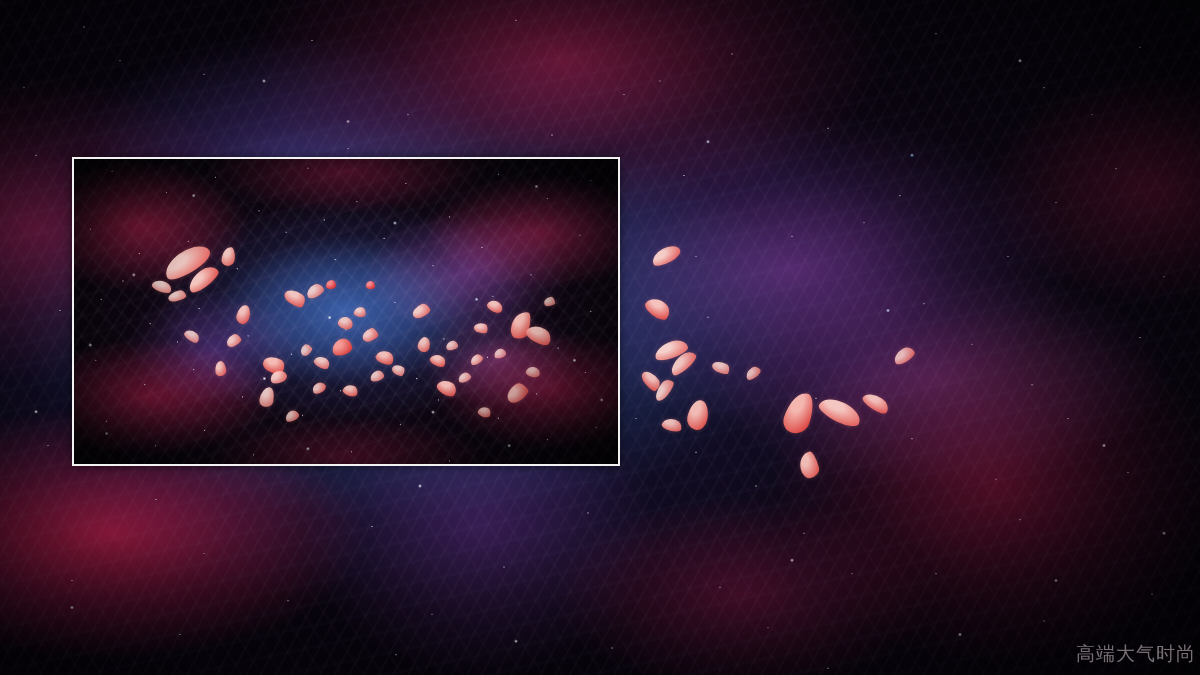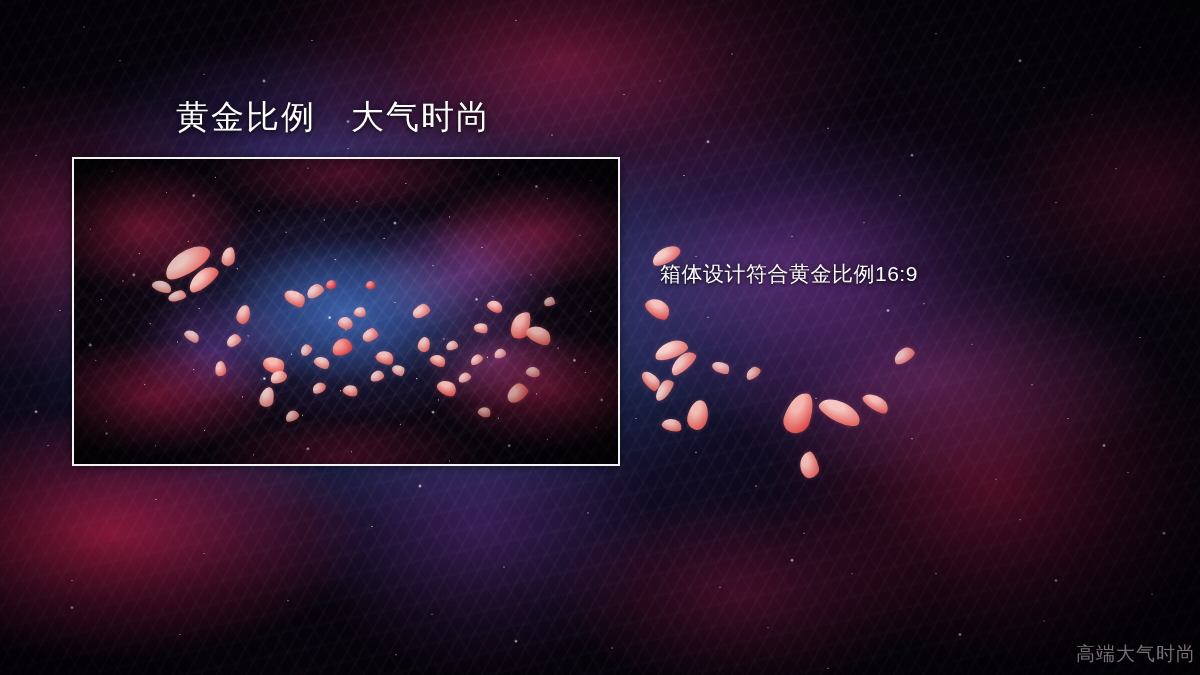--- a/index.html
+++ b/index.html
@@ -236,21 +236,20 @@
       <div class="petal" style="left: 745px; top: 368px; width: 16px; height: 10px; opacity: 0.85; transform: rotate(-35deg); background: radial-gradient(at 32% 28%, rgb(255, 212, 205) 0%, rgb(255, 212, 205) 22%, rgb(239, 121, 114) 78%, rgb(239, 121, 114) 100%); box-shadow: rgba(255, 140, 140, 0.3) 0px 0px 4px;"></div>
       <div class="petal" style="left: 786px; top: 392px; width: 26px; height: 42px; opacity: 0.95; transform: rotate(18deg); background: radial-gradient(at 32% 28%, rgb(255, 192, 183) 0%, rgb(255, 192, 183) 22%, rgb(232, 79, 73) 78%, rgb(232, 79, 73) 100%); box-shadow: rgba(255, 140, 140, 0.3) 0px 0px 4px;"></div>
       <div class="petal" style="left: 800px; top: 452px; width: 18px; height: 26px; opacity: 0.93; transform: rotate(-14deg); background: radial-gradient(at 32% 28%, rgb(255, 201, 193) 0%, rgb(255, 201, 193) 22%, rgb(234, 97, 91) 78%, rgb(234, 97, 91) 100%); box-shadow: rgba(255, 140, 140, 0.3) 0px 0px 4px; border-radius: 70% 30% 60% 40% / 60% 70% 30% 40%;"></div>
       <div class="petal" style="left: 818px; top: 402px; width: 44px; height: 20px; opacity: 0.95; transform: rotate(26deg); background: radial-gradient(at 32% 28%, rgb(255, 208, 200) 0%, rgb(255, 208, 200) 22%, rgb(237, 107, 101) 78%, rgb(237, 107, 101) 100%); box-shadow: rgba(255, 140, 140, 0.3) 0px 0px 4px; border-radius: 50% 50% 45% 55% / 65% 60% 40% 35%;"></div>
       <div class="petal" style="left: 862px; top: 396px; width: 28px; height: 14px; opacity: 0.92; transform: rotate(34deg); background: radial-gradient(at 32% 28%, rgb(255, 203, 195) 0%, rgb(255, 203, 195) 22%, rgb(235, 98, 92) 78%, rgb(235, 98, 92) 100%); box-shadow: rgba(255, 140, 140, 0.3) 0px 0px 4px;"></div>
       <div class="petal" style="left: 652px; top: 384px; width: 24px; height: 12px; opacity: 0.9; transform: rotate(-52deg); background: radial-gradient(at 32% 28%, rgb(255, 217, 211) 0%, rgb(255, 217, 211) 22%, rgb(240, 128, 120) 78%, rgb(240, 128, 120) 100%); box-shadow: rgba(255, 140, 140, 0.3) 0px 0px 4px; border-radius: 70% 30% 60% 40% / 60% 70% 30% 40%;"></div>
       <div class="petal" style="left: 662px; top: 419px; width: 20px; height: 12px; opacity: 0.9; transform: rotate(16deg); background: radial-gradient(at 32% 28%, rgb(255, 206, 199) 0%, rgb(255, 206, 199) 22%, rgb(236, 106, 100) 78%, rgb(236, 106, 100) 100%); box-shadow: rgba(255, 140, 140, 0.3) 0px 0px 4px;"></div>
       <div class="petal" style="left: 893px; top: 349px; width: 22px; height: 13px; opacity: 0.85; transform: rotate(-30deg); background: radial-gradient(at 32% 28%, rgb(255, 212, 205) 0%, rgb(255, 212, 205) 22%, rgb(239, 115, 108) 78%, rgb(239, 115, 108) 100%); box-shadow: rgba(255, 140, 140, 0.3) 0px 0px 4px;"></div>
     </div>
 
-  <div id="title">黄金比例　大气时尚</div>
 
   <div id="panel">
     <div class="inner">
       <div class="pnl-base"></div>
       <div class="pnl-red"></div>
       <div class="pnl-violet"></div>
       <div class="pnl-wisp"></div>
       <div class="stars stars-sm"></div>
       <div class="stars stars-lg"></div>
       <div id="panel-petals">
@@ -297,18 +296,17 @@
           <div class="petal" style="left: 452px; top: 208px; width: 14px; height: 10px; opacity: 0.88; transform: rotate(12deg); background: radial-gradient(at 32% 28%, rgb(255, 215, 208) 0%, rgb(255, 215, 208) 22%, rgb(239, 123, 116) 78%, rgb(239, 123, 116) 100%); box-shadow: rgba(255, 140, 140, 0.3) 0px 0px 4px; border-radius: 50% 50% 45% 55% / 65% 60% 40% 35%;"></div>
           <div class="petal" style="left: 404px; top: 248px; width: 13px; height: 10px; opacity: 0.88; transform: rotate(22deg); background: radial-gradient(at 32% 28%, rgb(255, 211, 204) 0%, rgb(255, 211, 204) 22%, rgb(237, 109, 102) 78%, rgb(237, 109, 102) 100%); box-shadow: rgba(255, 140, 140, 0.3) 0px 0px 4px;"></div>
           <div class="petal" style="left: 470px; top: 138px; width: 11px; height: 9px; opacity: 0.85; transform: rotate(-6deg); background: radial-gradient(at 32% 28%, rgb(255, 218, 211) 0%, rgb(255, 218, 211) 22%, rgb(240, 130, 121) 78%, rgb(240, 130, 121) 100%); box-shadow: rgba(255, 140, 140, 0.3) 0px 0px 4px; border-radius: 70% 30% 60% 40% / 60% 70% 30% 40%;"></div>
           <div class="petal" style="left: 211px; top: 252px; width: 14px; height: 10px; opacity: 0.86; transform: rotate(-24deg); background: radial-gradient(at 32% 28%, rgb(255, 214, 207) 0%, rgb(255, 214, 207) 22%, rgb(238, 115, 108) 78%, rgb(238, 115, 108) 100%); box-shadow: rgba(255, 140, 140, 0.3) 0px 0px 4px;"></div>
         </div>
       <div class="pnl-vig"></div>
     </div>
   </div>
 
   <div id="body-text">
-    <span class="line">箱体设计符合黄金比例16:9</span>
   </div>
 
   <div id="watermark">高端大气时尚</div>
 
 </div>
 
 </body></html>

